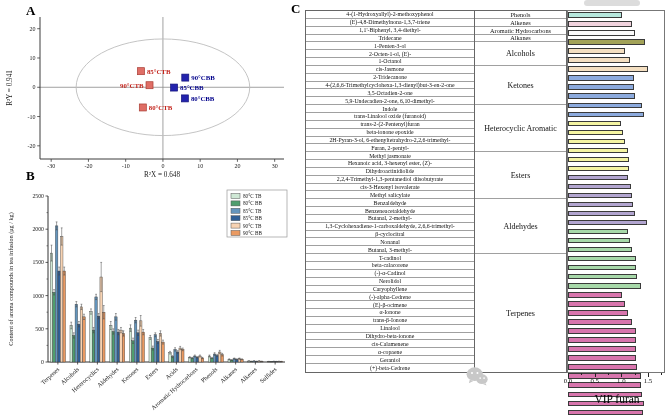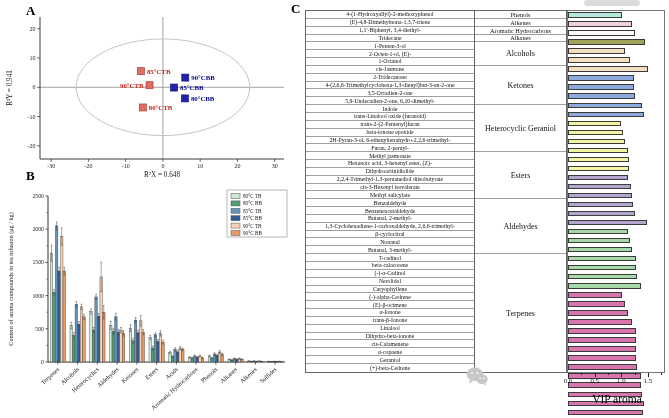--- a/index.html
+++ b/index.html
@@ -476,21 +476,21 @@
         <div class="c-ncell" style="height: 7.84783px;">Geraniol</div>
         <div class="c-ncell" style="height: 7.84783px;">(+)-beta-Cedrene</div>
       </div>
     <div id="c-groups" class="c-groups">
         <div class="c-gcell" style="height: 7.84783px; font-size: 6.3px;">Phenols</div>
         <div class="c-gcell" style="height: 7.84783px; font-size: 6.3px;">Alkenes</div>
         <div class="c-gcell" style="height: 7.84783px; font-size: 6.3px;">Aromatic Hydrocarbons</div>
         <div class="c-gcell" style="height: 7.84783px; font-size: 6.3px;">Alkanes</div>
         <div class="c-gcell" style="height: 23.5435px; font-size: 8px;">Alcohols</div>
         <div class="c-gcell" style="height: 39.2391px; font-size: 8px;">Ketones</div>
-        <div class="c-gcell" style="height: 47.087px; font-size: 8px;">Heterocyclic Geraniol</div>
+        <div class="c-gcell" style="height: 47.087px; font-size: 8px;">Heterocyclic Aromatic</div>
         <div class="c-gcell" style="height: 47.087px; font-size: 8px;">Esters</div>
         <div class="c-gcell" style="height: 54.9348px; font-size: 8px;">Aldehydes</div>
         <div class="c-gcell" style="height: 117.717px; font-size: 8px;">Terpenes</div>
       </div>
   </div>
   <div class="c-plot" id="c-plot">
     <div id="c-bars">
         <div class="c-brow" style="height: 7.84783px;">
           <div class="c-bar" style="width: 54.4px; background: rgb(183, 231, 221);"></div>
         </div>
@@ -635,21 +635,21 @@
       <div class="c-ticklabel" style="left: 585.667px; top: 377px;">0.5</div>
       <div class="c-tick" style="left: 621.333px; top: 373px; height: 3.5px;"></div>
       <div class="c-ticklabel" style="left: 612.333px; top: 377px;">1.0</div>
       <div class="c-tick" style="left: 648px; top: 373px; height: 3.5px;"></div>
       <div class="c-ticklabel" style="left: 639px; top: 377px;">1.5</div>
       <div class="c-tick" style="left: 581.333px; top: 373px; height: 2px;"></div>
       <div class="c-tick" style="left: 608px; top: 373px; height: 2px;"></div>
       <div class="c-tick" style="left: 634.667px; top: 373px; height: 2px;"></div>
       <div class="c-tick" style="left: 661.333px; top: 373px; height: 2px;"></div>
     </div>
-  <div class="vip-label">VIP aroma</div>
+  <div class="vip-label">VIP furan</div>
 
   <div class="blob"></div>
 
   <div class="watermark">
     <svg width="22" height="19" viewBox="0 0 24 21">
       <ellipse cx="9.5" cy="8" rx="9" ry="7.6" fill="#c8c8c8"></ellipse>
       <circle cx="6.5" cy="6.5" r="1.1" fill="#fff"></circle>
       <circle cx="12.5" cy="6.5" r="1.1" fill="#fff"></circle>
       <path d="M4 14 L3 18 L8 15.5 Z" fill="#c8c8c8"></path>
       <ellipse cx="17.5" cy="13.5" rx="6.3" ry="5.4" fill="#c8c8c8"></ellipse>

